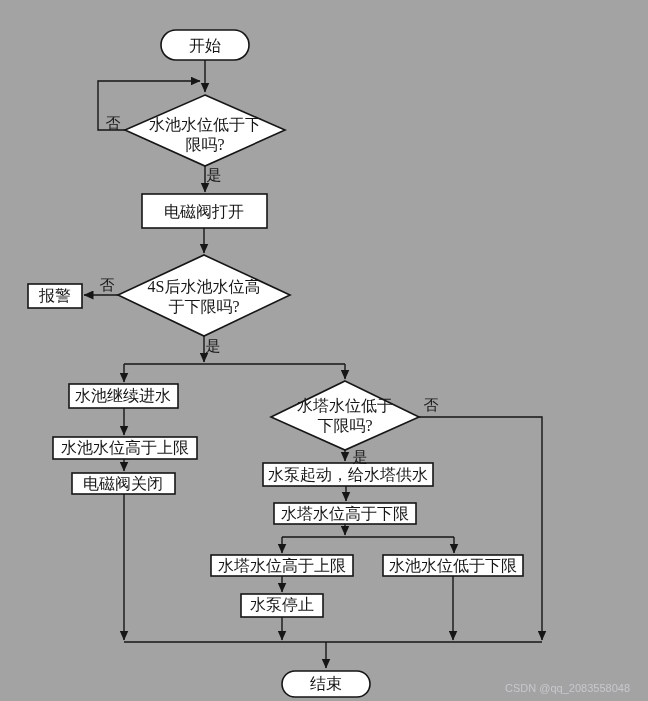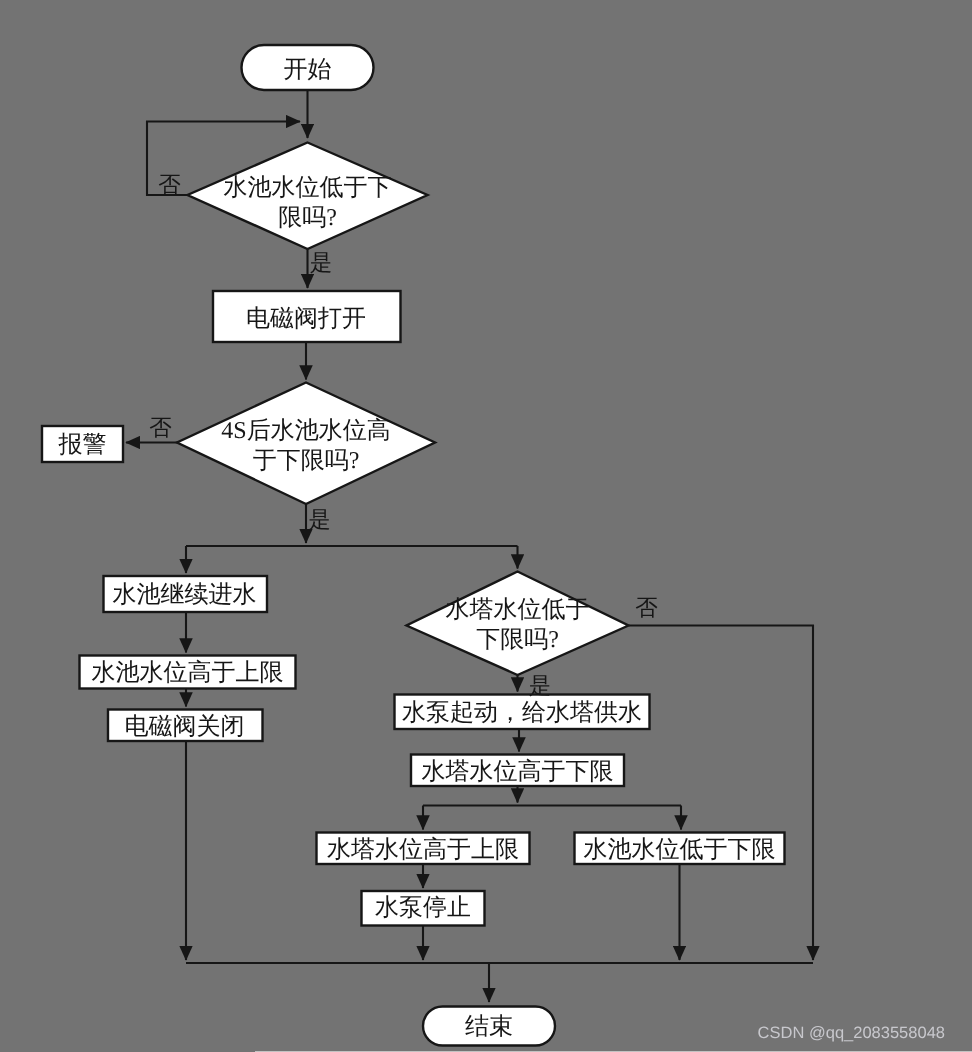--- a/index.html
+++ b/index.html
@@ -4,21 +4,21 @@
 <style>
   html, body {
     margin: 0;
     padding: 0;
     background: #ffffff;
   }
   .canvas {
     position: relative;
     width: 648px;
     height: 701px;
-    background: #737373;
+    background: #a3a3a3;
     overflow: hidden;
   }
   svg {
     display: block;
     font-family: "Liberation Serif", "DejaVu Serif", serif;
   }
   .shape {
     fill: #ffffff;
     stroke: #161616;
     stroke-width: 1.6;

